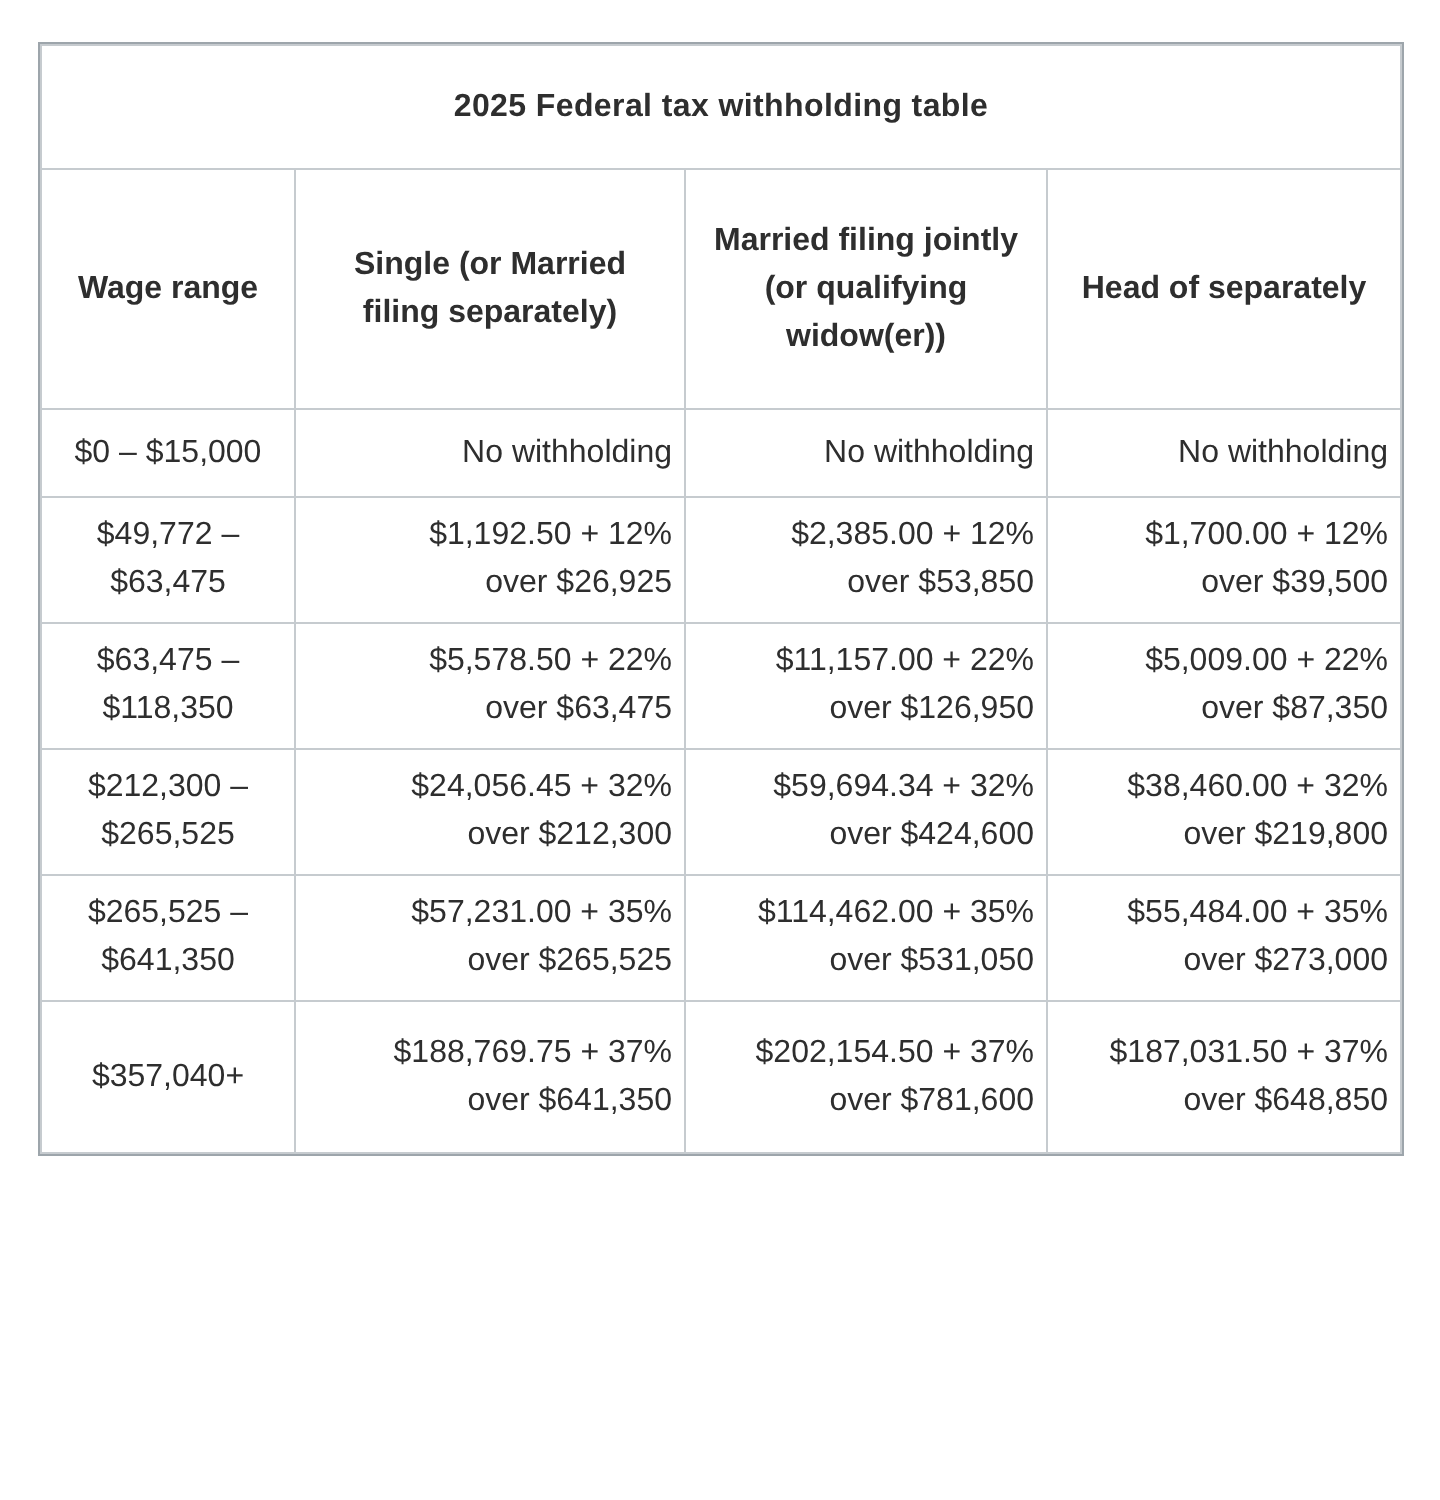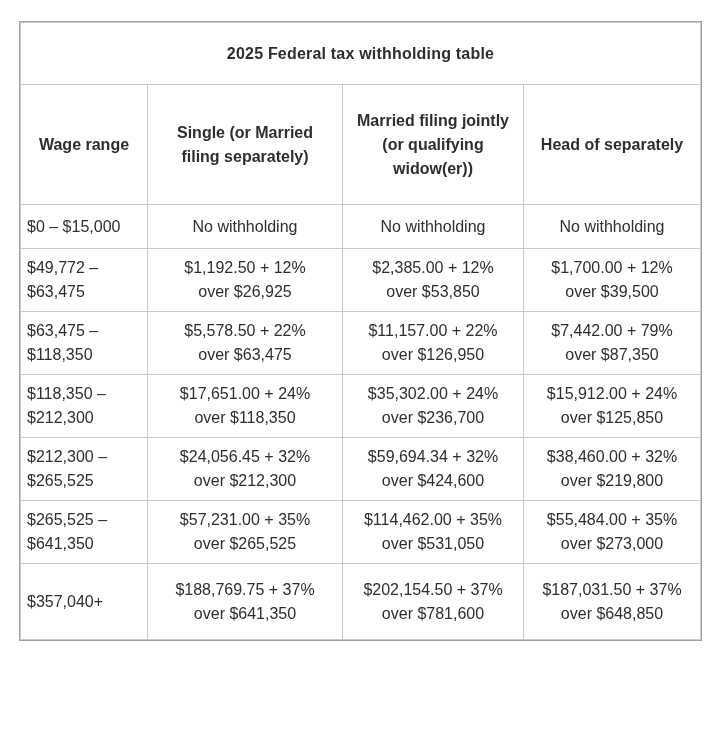--- a/index.html
+++ b/index.html
@@ -42,22 +42,22 @@
     font-weight: bold;
     text-align: center;
     height: 62px;
     letter-spacing: 0.2px;
   }
   tr.head-row th {
     font-weight: bold;
     text-align: center;
     height: 120px;
   }
-  td.cell-center { text-align: center; }
-  td.cell-left   { text-align: left; padding-left: 10px; }
+  td.cell-center { text-align: right; }
+  td.cell-left   { text-align: center; padding-left: 10px; }
   tr.r-short td { height: 44px; }
   tr.r-mid   td { height: 63px; }
   tr.r-tall  td { height: 76px; }
   col.c1 { width: 127px; }
   col.c2 { width: 195px; }
   col.c3 { width: 181px; }
   col.c4 { width: 177px; }
 </style>
 </head>
 <body>
@@ -101,32 +101,22 @@
         <td class="cell-center">$1,700.00 + 12%
 over $39,500</td>
       </tr>
       <tr class="r-mid">
         <td class="cell-left">$63,475 –
 $118,350</td>
         <td class="cell-center">$5,578.50 + 22%
 over $63,475</td>
         <td class="cell-center">$11,157.00 + 22%
 over $126,950</td>
-        <td class="cell-center">$7,442.00 + 79%
+        <td class="cell-center">$5,009.00 + 22%
 over $87,350</td>
-      </tr>
-      <tr class="r-mid">
-        <td class="cell-left">$118,350 –
-$212,300</td>
-        <td class="cell-center">$17,651.00 + 24%
-over $118,350</td>
-        <td class="cell-center">$35,302.00 + 24%
-over $236,700</td>
-        <td class="cell-center">$15,912.00 + 24%
-over $125,850</td>
       </tr>
       <tr class="r-mid">
         <td class="cell-left">$212,300 –
 $265,525</td>
         <td class="cell-center">$24,056.45 + 32%
 over $212,300</td>
         <td class="cell-center">$59,694.34 + 32%
 over $424,600</td>
         <td class="cell-center">$38,460.00 + 32%
 over $219,800</td>

